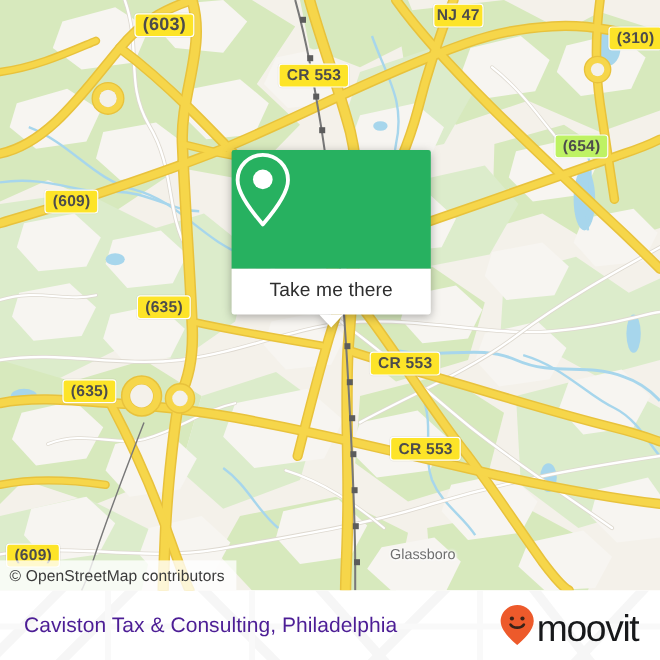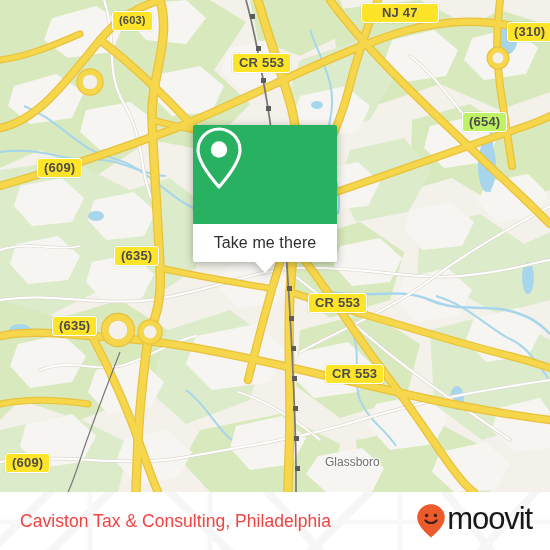--- a/index.html
+++ b/index.html
@@ -19,21 +19,21 @@
     position:absolute;left:0;top:467px;height:25px;
     display:flex;align-items:center;
     background:rgba(255,255,255,0.78);
     padding:0 10px 0 8px;
     font-size:13px;color:#3b3b3b;letter-spacing:.1px;
     white-space:nowrap;
   }
 
   
   .popup{
-    position:absolute;left:193px;top:125px;width:144px;
+    position:absolute;left:193px;top:125px;width:166px;
     filter:drop-shadow(0 2px 4px rgba(0,0,0,.30));
   }
   .popup-top{
     height:99px;background:#27b160;
     display:flex;align-items:center;justify-content:center;
     border-radius:2px 2px 0 0;
   }
   .popup-bottom{
     height:38px;background:#ffffff;border-radius:0 0 2px 2px;
     display:flex;align-items:center;justify-content:center;
@@ -52,26 +52,26 @@
 
   
   .footer{
     position:absolute;left:0;top:492px;width:550px;height:58px;
     background:#ffffff;display:flex;align-items:center;
     overflow:hidden;
   }
   .footer-wm{position:absolute;left:0;top:0;width:550px;height:58px;opacity:.55;}
   .footer-title{
     position:relative;z-index:2;
-    margin-left:20px;font-size:17.5px;color:#ef4444;letter-spacing:.05px;
+    margin-left:20px;font-size:17.5px;color:#4c1d95;letter-spacing:.05px;
     white-space:nowrap;
   }
   .brand{
     position:absolute;z-index:2;right:18px;top:50%;transform:translateY(-50%);
-    display:flex;align-items:flex-start;gap:1px;
+    display:flex;align-items:flex-end;gap:1px;
   }
   .brand-word{
     font-size:31px;color:#17181a;letter-spacing:-1.1px;
     font-weight:400;line-height:1;
   }
 </style>
 </head>
 <body>
 
 <div id="app">
@@ -261,37 +261,40 @@
           <rect x="292" y="376" width="5" height="5"></rect>
           <rect x="293" y="406" width="5" height="5"></rect>
           <rect x="294" y="436" width="5" height="5"></rect>
           <rect x="295" y="466" width="5" height="5"></rect>
         </g>
         <path class="rail" stroke-width="1.2" d="M120,352 C106,388 92,424 80,460 C74,478 70,488 68,492"></path>
       </g>
     </svg>
 
     <div>
-        <div style="position: absolute; left: 112px; top: 11px; background: rgb(253, 228, 40); border: 1.6px solid rgb(255, 255, 255); border-radius: 3px; padding: 1px 6px 2px; font-size: 11px; font-weight: bold; color: rgb(76, 76, 76); line-height: 15px; white-space: nowrap; letter-spacing: 0.2px; box-shadow: rgba(0, 0, 0, 0.06) 0px 0px 0px 0.6px;"><span>(603)</span></div>
-        <div style="position: absolute; left: 361px; top: 3px; background: rgb(253, 228, 40); border: 1.6px solid rgb(255, 255, 255); border-radius: 3px; padding: 1px 20px 2px; font-size: 13px; font-weight: bold; color: rgb(76, 76, 76); line-height: 15px; white-space: nowrap; letter-spacing: 0.2px; box-shadow: rgba(0, 0, 0, 0.06) 0px 0px 0px 0.6px;"><span>NJ 47</span></div>
+        <div style="position: absolute; left: 112px; top: 11px; background: rgb(253, 228, 40); border: 1.6px solid rgb(255, 255, 255); border-radius: 3px; padding: 1px 6px 2px; font-size: 15px; font-weight: bold; color: rgb(76, 76, 76); line-height: 15px; white-space: nowrap; letter-spacing: 0.2px; box-shadow: rgba(0, 0, 0, 0.06) 0px 0px 0px 0.6px;"><span>(603)</span></div>
+        <div style="position: absolute; left: 361px; top: 3px; background: rgb(253, 228, 40); border: 1.6px solid rgb(255, 255, 255); border-radius: 3px; padding: 1px 2px 2px; font-size: 13px; font-weight: bold; color: rgb(76, 76, 76); line-height: 15px; white-space: nowrap; letter-spacing: 0.2px; box-shadow: rgba(0, 0, 0, 0.06) 0px 0px 0px 0.6px;"><span>NJ 47</span></div>
         <div style="position: absolute; left: 507px; top: 22px; background: rgb(253, 228, 40); border: 1.6px solid rgb(255, 255, 255); border-radius: 3px; padding: 1px 6px 2px; font-size: 13px; font-weight: bold; color: rgb(76, 76, 76); line-height: 15px; white-space: nowrap; letter-spacing: 0.2px; box-shadow: rgba(0, 0, 0, 0.06) 0px 0px 0px 0.6px;"><span>(310)</span></div>
         <div style="position: absolute; left: 232px; top: 53px; background: rgb(253, 228, 40); border: 1.6px solid rgb(255, 255, 255); border-radius: 3px; padding: 1px 6px 2px; font-size: 13px; font-weight: bold; color: rgb(76, 76, 76); line-height: 15px; white-space: nowrap; letter-spacing: 0.2px; box-shadow: rgba(0, 0, 0, 0.06) 0px 0px 0px 0.6px;"><span>CR 553</span></div>
         <div style="position: absolute; left: 462px; top: 112px; background: #bef264; border: 1.6px solid rgb(255, 255, 255); border-radius: 3px; padding: 1px 6px 2px; font-size: 13px; font-weight: bold; color: rgb(76, 76, 76); line-height: 15px; white-space: nowrap; letter-spacing: 0.2px; box-shadow: rgba(0, 0, 0, 0.06) 0px 0px 0px 0.6px;"><span>(654)</span></div>
         <div style="position: absolute; left: 37px; top: 158px; background: rgb(253, 228, 40); border: 1.6px solid rgb(255, 255, 255); border-radius: 3px; padding: 1px 6px 2px; font-size: 13px; font-weight: bold; color: rgb(76, 76, 76); line-height: 15px; white-space: nowrap; letter-spacing: 0.2px; box-shadow: rgba(0, 0, 0, 0.06) 0px 0px 0px 0.6px;"><span>(609)</span></div>
         <div style="position: absolute; left: 114px; top: 246px; background: rgb(253, 228, 40); border: 1.6px solid rgb(255, 255, 255); border-radius: 3px; padding: 1px 6px 2px; font-size: 13px; font-weight: bold; color: rgb(76, 76, 76); line-height: 15px; white-space: nowrap; letter-spacing: 0.2px; box-shadow: rgba(0, 0, 0, 0.06) 0px 0px 0px 0.6px;"><span>(635)</span></div>
         <div style="position: absolute; left: 52px; top: 316px; background: rgb(253, 228, 40); border: 1.6px solid rgb(255, 255, 255); border-radius: 3px; padding: 1px 6px 2px; font-size: 13px; font-weight: bold; color: rgb(76, 76, 76); line-height: 15px; white-space: nowrap; letter-spacing: 0.2px; box-shadow: rgba(0, 0, 0, 0.06) 0px 0px 0px 0.6px;"><span>(635)</span></div>
         <div style="position: absolute; left: 308px; top: 293px; background: rgb(253, 228, 40); border: 1.6px solid rgb(255, 255, 255); border-radius: 3px; padding: 1px 6px 2px; font-size: 13px; font-weight: bold; color: rgb(76, 76, 76); line-height: 15px; white-space: nowrap; letter-spacing: 0.2px; box-shadow: rgba(0, 0, 0, 0.06) 0px 0px 0px 0.6px;"><span>CR 553</span></div>
         <div style="position: absolute; left: 325px; top: 364px; background: rgb(253, 228, 40); border: 1.6px solid rgb(255, 255, 255); border-radius: 3px; padding: 1px 6px 2px; font-size: 13px; font-weight: bold; color: rgb(76, 76, 76); line-height: 15px; white-space: nowrap; letter-spacing: 0.2px; box-shadow: rgba(0, 0, 0, 0.06) 0px 0px 0px 0.6px;"><span>CR 553</span></div>
         <div style="position: absolute; left: 5px; top: 453px; background: rgb(253, 228, 40); border: 1.6px solid rgb(255, 255, 255); border-radius: 3px; padding: 1px 6px 2px; font-size: 13px; font-weight: bold; color: rgb(76, 76, 76); line-height: 15px; white-space: nowrap; letter-spacing: 0.2px; box-shadow: rgba(0, 0, 0, 0.06) 0px 0px 0px 0.6px;"><span>(609)</span></div>
       </div>
 
     <div>
         <div style="position: absolute; left: 325px; top: 455px; font-size: 12px; color: rgb(111, 111, 111); white-space: nowrap; text-shadow: rgb(255, 255, 255) 0px 0px 3px, rgb(255, 255, 255) 0px 0px 3px, rgb(255, 255, 255) 0px 0px 3px, rgb(255, 255, 255) 1px 1px 2px;"><span>Glassboro</span></div>
       </div>
 
+    <div class="attrib">
+      <span>© OpenStreetMap contributors</span>
+    </div>
 
     <div class="popup">
       <div class="popup-top">
         <svg width="52" height="66" viewBox="0 0 52 66">
           <path d="M26 4 C14.4 4 5 13.4 5 25 C5 38 20 55 26 62 C32 55 47 38 47 25 C47 13.4 37.6 4 26 4 Z" fill="none" stroke="#ffffff" stroke-width="3.2" stroke-linejoin="round"></path>
           <circle cx="26" cy="24.5" r="8.2" fill="#ffffff"></circle>
         </svg>
       </div>
       <div class="popup-bottom">
         <span class="label">Take me there</span>

